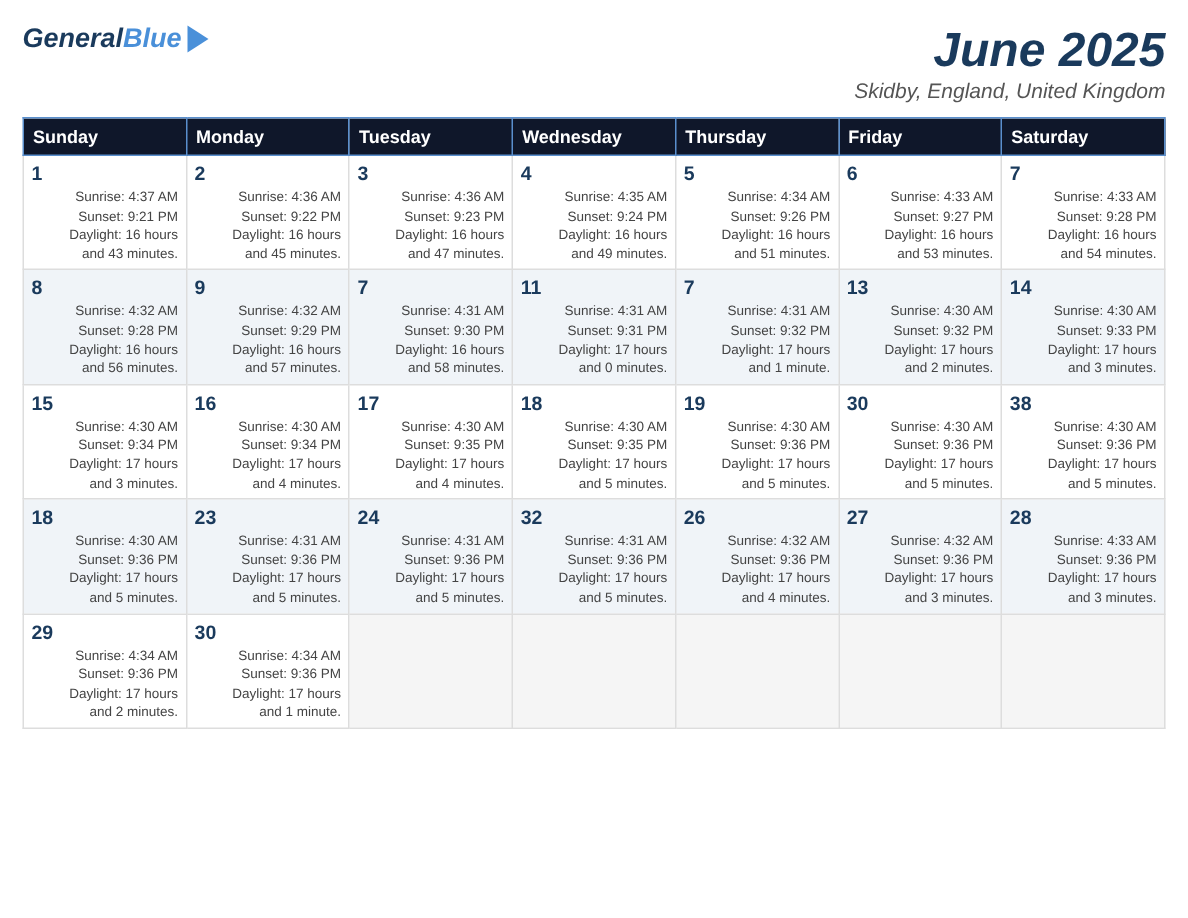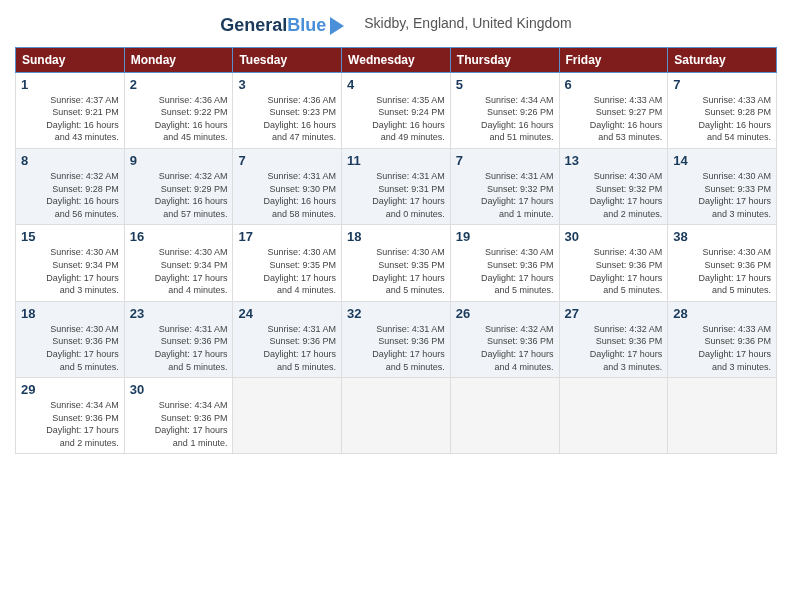--- a/index.html
+++ b/index.html
@@ -1,32 +1,32 @@
 <!DOCTYPE html>
 <html><head>
   <meta charset="utf-8">
   <style>
     * { margin: 0; padding: 0; box-sizing: border-box; }
     body { font-family: Arial, sans-serif; background: #fff; width: 792px; height: 612px; overflow: hidden; }
     
     .page { width: 792px; height: 612px; padding: 15px; }
     
-    .header { display: flex; justify-content: center; align-items: flex-start; margin-bottom: 10px; }
+    .header { display: flex; justify-content: space-between; align-items: flex-start; margin-bottom: 10px; font-style: italic; }
     
     .logo { display: flex; align-items: center; }
     .logo-text { font-size: 18px; font-weight: bold; color: #1a3a5c; line-height: 1.2; }
     .logo-text span { color: #4a90d9; }
     
     .title-area { text-align: right; }
     .main-title { font-size: 32px; color: #1a3a5c; font-weight: bold; }
     .subtitle { font-size: 14px; color: #555; margin-left: 20px; }
     
     .calendar { width: 100%; border-collapse: collapse; }
     
-    .calendar th { background: #7f1d1d; color: #fff; text-align: left; padding: 5px 6px; font-size: 12px; font-weight: bold; border: 1px solid #5a8fcd; }
+    .calendar th { background: #0f172a; color: #fff; text-align: left; padding: 5px 6px; font-size: 12px; font-weight: bold; border: 1px solid #5a8fcd; }
     
     .calendar td { border: 1px solid #ddd; padding: 4px 5px; vertical-align: top; font-size: 9.5px; color: #333; background: #fff; width: calc(100% / 7); }
     
     .calendar td.empty { background: #f5f5f5; }
     
     .day-num { font-size: 13px; font-weight: bold; color: #1a3a5c; display: block; margin-bottom: 2px; }
     
     .day-info { font-size: 9px; color: #444; line-height: 1.4; text-align: right; }
     
     .row-shade td { background: #f0f4f8; }
@@ -40,20 +40,21 @@
       <div style="display:flex;align-items:center;">
         <div style="display:flex;flex-direction:column;align-items:flex-start;">
           <span class="logo-text">General<span>Blue</span></span>
         </div>
         <div style="margin-left:4px;display:flex;flex-direction:column;justify-content:center;">
           <div style="width:0;height:0;border-left:14px solid #4a90d9;border-top:9px solid transparent;border-bottom:9px solid transparent;"></div>
         </div>
       </div>
     </div>
     <div class="title-area">
+      <div class="main-title">June 2025</div>
       <div class="subtitle">Skidby, England, United Kingdom</div>
     </div>
   </div>
 
   <table class="calendar" id="cal-table">
     <thead id="cal-head">
         <tr>
           <th>Sunday</th>
           <th>Monday</th>
           <th>Tuesday</th>

